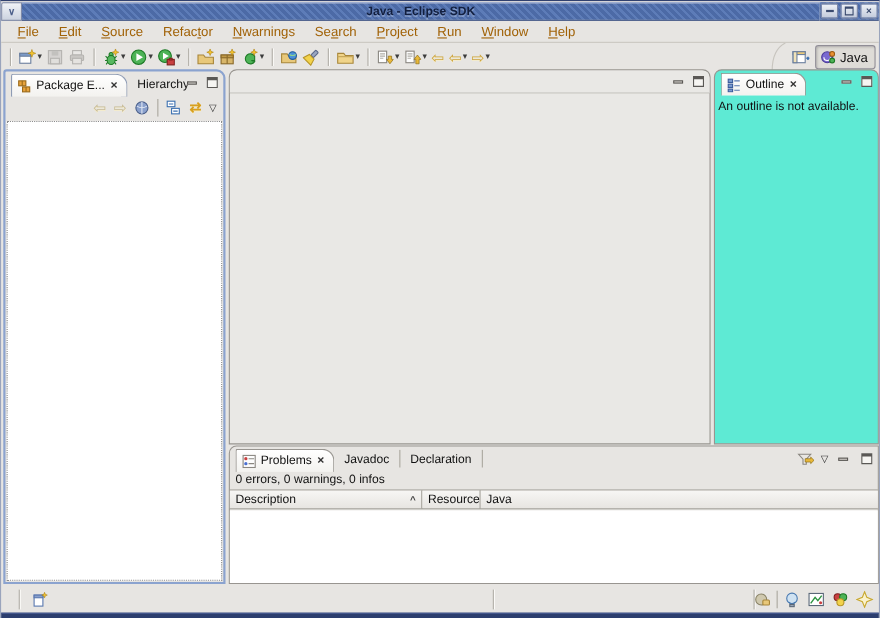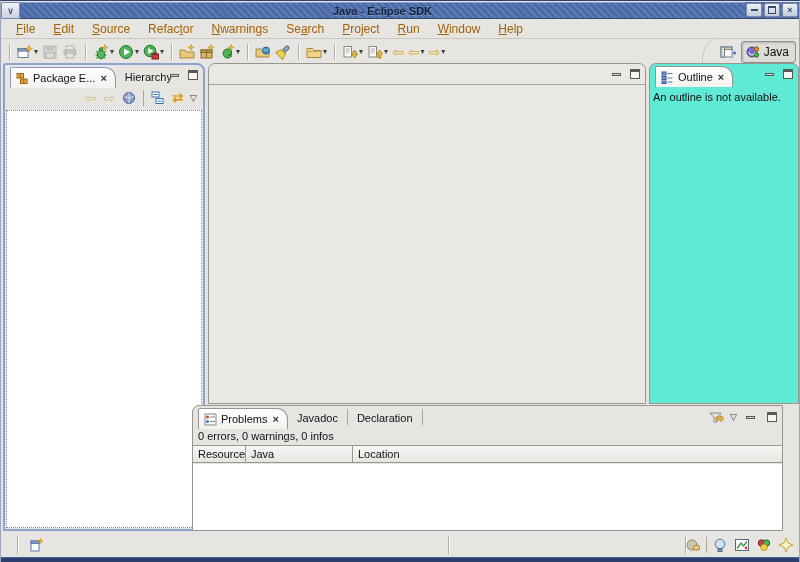--- a/index.html
+++ b/index.html
@@ -72,21 +72,21 @@
   .view-menu-glyph { font-size:9px; color:#333; line-height:1; }
   
   .editor { position:absolute; left:207px; top:62px; width:438px; height:341px;
     border:1px solid #989590; border-radius:7px 7px 0 0; background:#e9e8e5; }
   .editor-tabrow { height:21px; border-bottom:1px solid #a6a39b; position:relative; background:#e9e8e5; border-radius:7px 7px 0 0; }
   
   .outline-panel { position:absolute; left:648px; top:62px; width:150px; height:341px;
     border:1px solid #989590; border-radius:7px 7px 0 0; background:#5eead4; }
   .outline-content { padding:5px 3px; font-size:11px; color:#111; }
   
-  .problems-panel { position:absolute; left:191px; top:404px; width:591px; height:126px;
+  .problems-panel { position:absolute; left:207px; top:404px; width:591px; height:126px;
     border:1px solid #989590; border-radius:7px 0 0 0; background:#e7e5e2; }
   .prob-right { position:absolute; right:3px; top:3px; display:flex; align-items:center; gap:6px; }
   .prob-summary { height:17px; font-size:11px; color:#111; padding:2px 0 0 5px; }
   .prob-header { display:flex; height:18px; border-top:1px solid #9a978f; border-bottom:1px solid #9a978f; }
   .hcell { background:linear-gradient(#f7f6f4,#e7e5e1); border-right:1px solid #9a978f; font-size:11px; color:#111;
     display:flex; align-items:center; padding:0 5px; }
   .hcell:last-child { border-right:none; flex:1; }
   .sort-ind { margin-left:auto; font-size:9px; font-weight:bold; color:#444; }
   .prob-body { position:absolute; left:0; right:0; top:58px; bottom:0; background:#fff; }
   .tabsep { width:1px; height:16px; background:#aaa79f; align-self:center; }
@@ -456,28 +456,29 @@
         <div class="mmbtn">
             <span class="g-min"></span>
           </div>
         <div class="mmbtn">
             <span class="g-max"></span>
           </div>
       </div>
     </div>
     <div class="prob-summary">0 errors, 0 warnings, 0 infos</div>
     <div class="prob-header">
+      <div class="hcell" style="width:175px;">
+        <span>Description</span>
+        <span class="sort-ind">^</span>
+      </div>
       <div class="hcell" style="width:53px;">
           <span>Resource</span>
         </div>
       <div class="hcell" style="width:107px;">
           <span>Java</span>
-        </div>
-      <div class="hcell">
-          <span>Location</span>
         </div>
     </div>
     <div class="prob-body"></div>
   </div>
 
   <div class="statusbar">
     <div class="sb-handle"></div>
     <div class="fastview-btn">
       <span class="i16">
           <svg width="16" height="16" viewBox="0 0 16 16">

